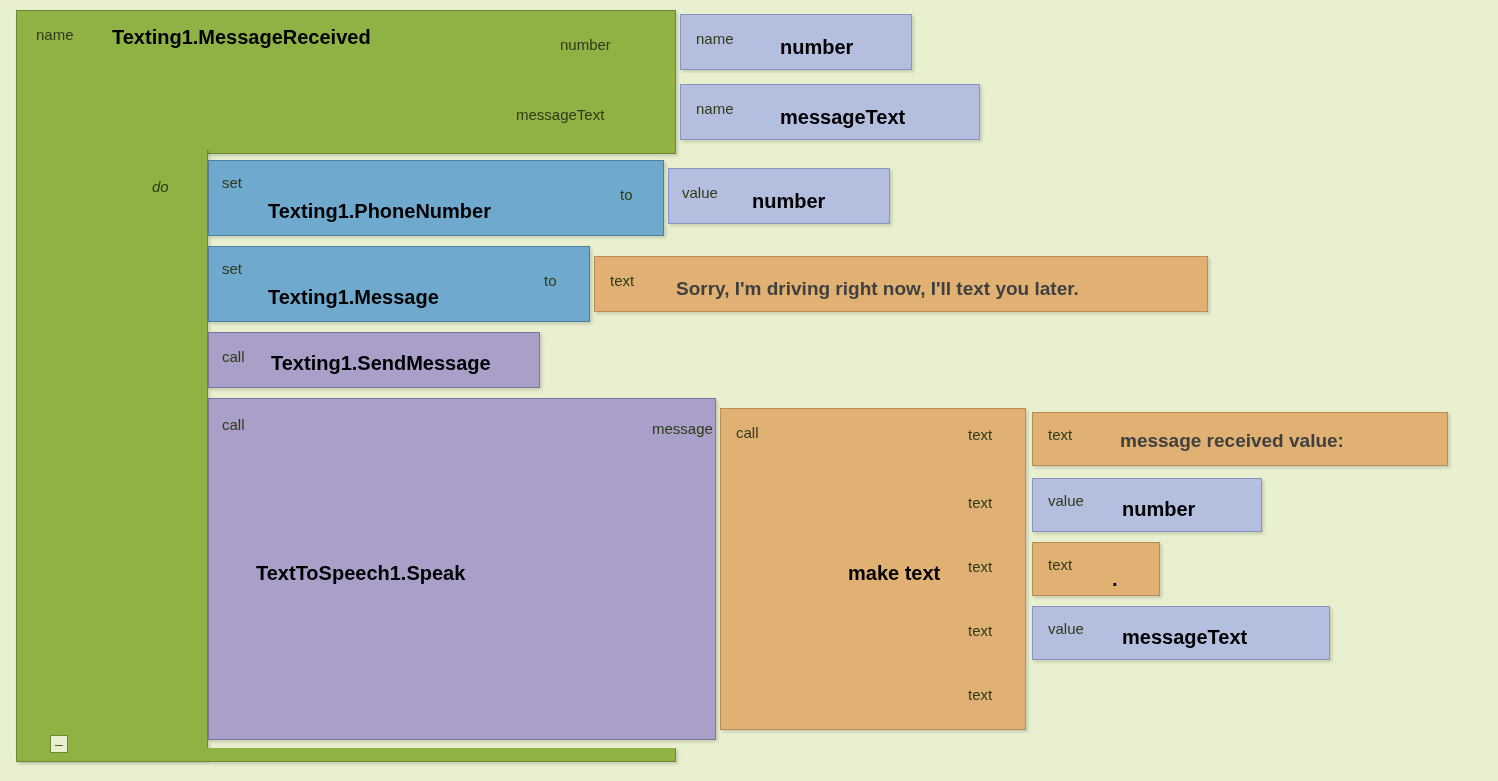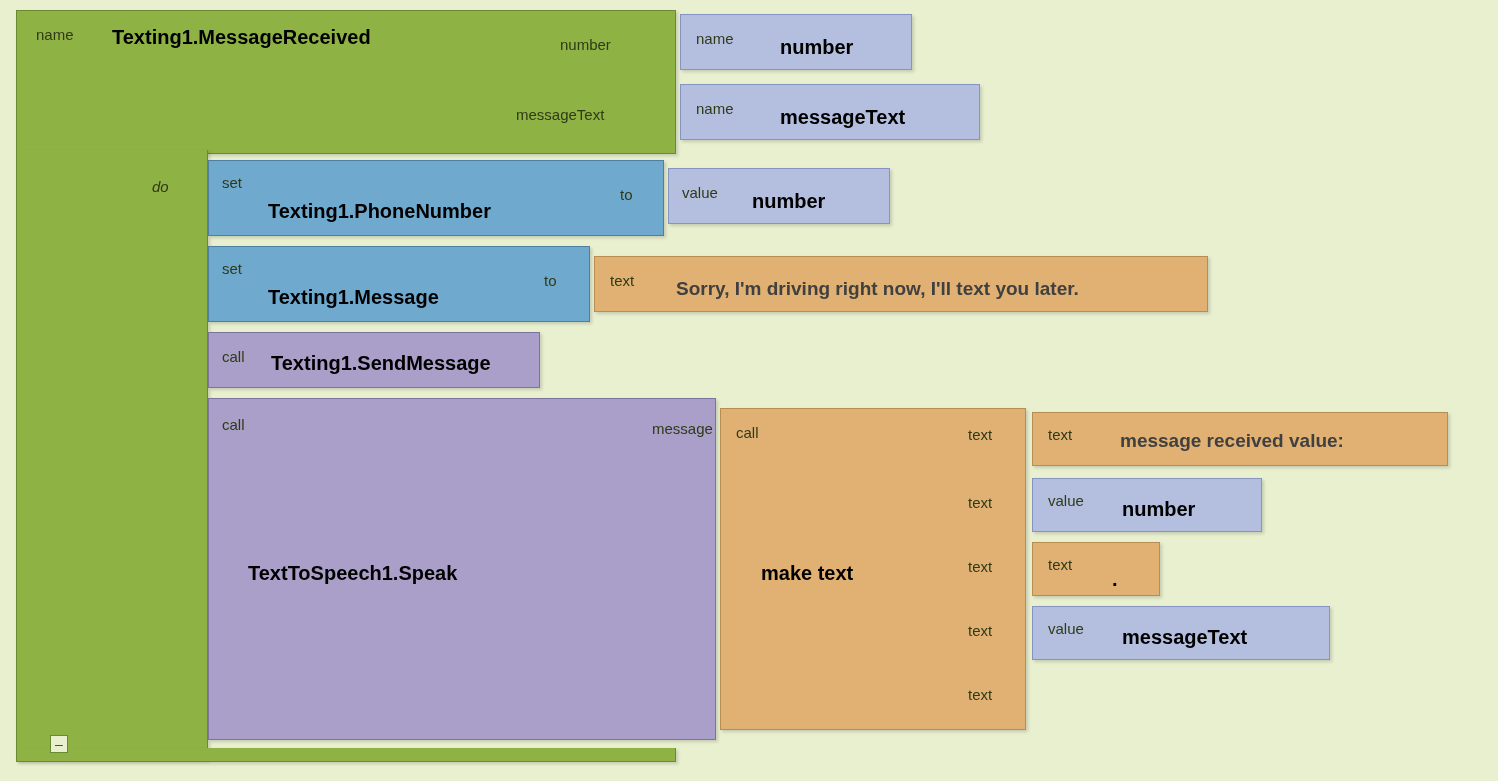--- a/index.html
+++ b/index.html
@@ -98,26 +98,26 @@
 <div class="block orange" style="left:594px; top:256px; width:614px; height:56px;"></div>
 <span class="kw" style="left:610px; top:272px;">text</span>
 <span class="label-md" style="left:676px; top:278px;">Sorry, I'm driving right now, I'll text you later.</span>
 
 <div class="block purple" style="left:208px; top:332px; width:332px; height:56px;"></div>
 <span class="kw" style="left:222px; top:348px;">call</span>
 <span class="label" style="left:271px; top:352px;">Texting1.SendMessage</span>
 
 <div class="block purple" style="left:208px; top:398px; width:508px; height:342px;"></div>
 <span class="kw" style="left:222px; top:416px;">call</span>
-<span class="label" style="left:248px; top:562px;">TextToSpeech1.Speak</span>
+<span class="label" style="left:256px; top:562px;">TextToSpeech1.Speak</span>
 <span class="kw" style="left:614px; top:420px;margin-left:38px;">message</span>
 
 <div class="block orange" style="left:720px; top:408px; width:306px; height:322px;"></div>
 <span class="kw" style="left:736px; top:424px;">call</span>
-<span class="label" style="left:761px; top:562px;text-align:center;">make text</span>
+<span class="label" style="left:848px; top:562px;text-align:center;">make text</span>
 <span class="kw" style="left:968px; top:426px;">text</span>
 <span class="kw" style="left:968px; top:494px;">text</span>
 <span class="kw" style="left:968px; top:558px;">text</span>
 <span class="kw" style="left:968px; top:622px;">text</span>
 <span class="kw" style="left:968px; top:686px;">text</span>
 
 <div class="block orange" style="left:1032px; top:412px; width:416px; height:54px;"></div>
 <span class="kw" style="left:1048px; top:426px;">text</span>
 <span class="label-md" style="left:1120px; top:430px;">message received value:</span>
 

